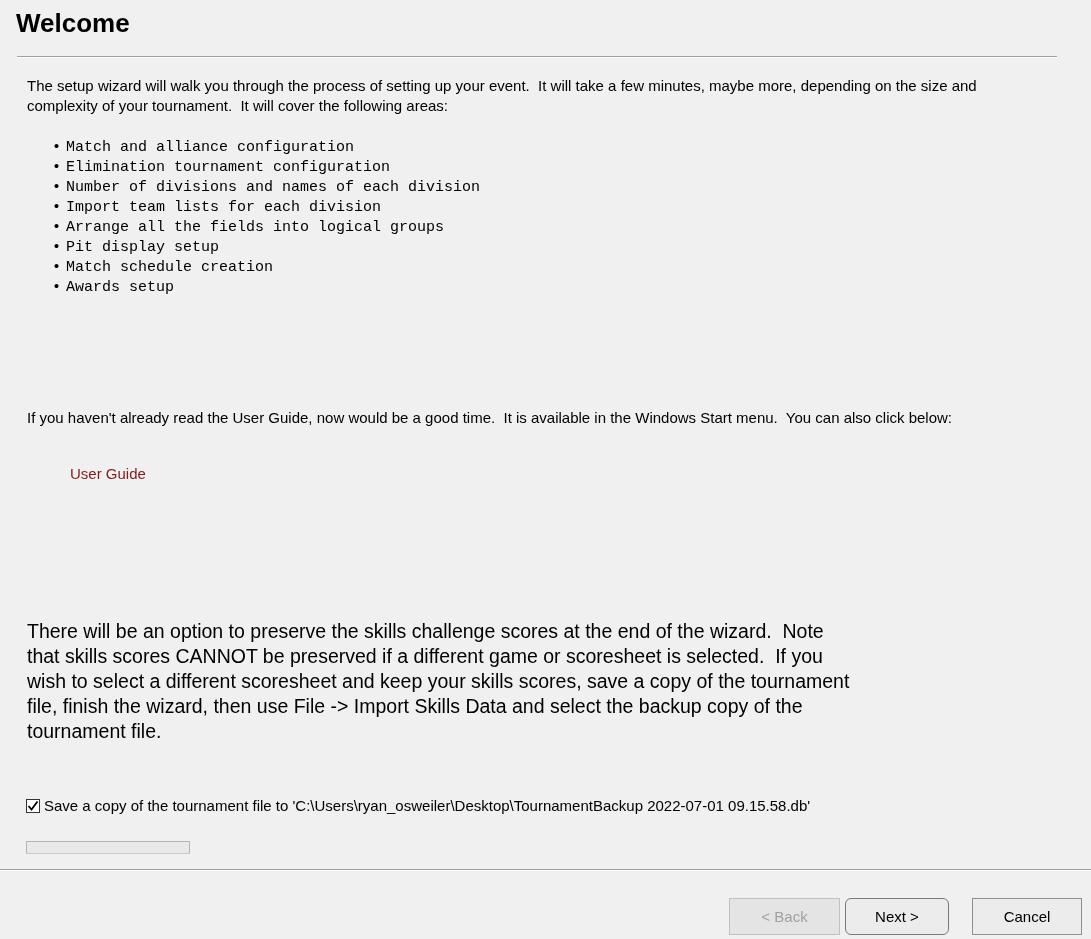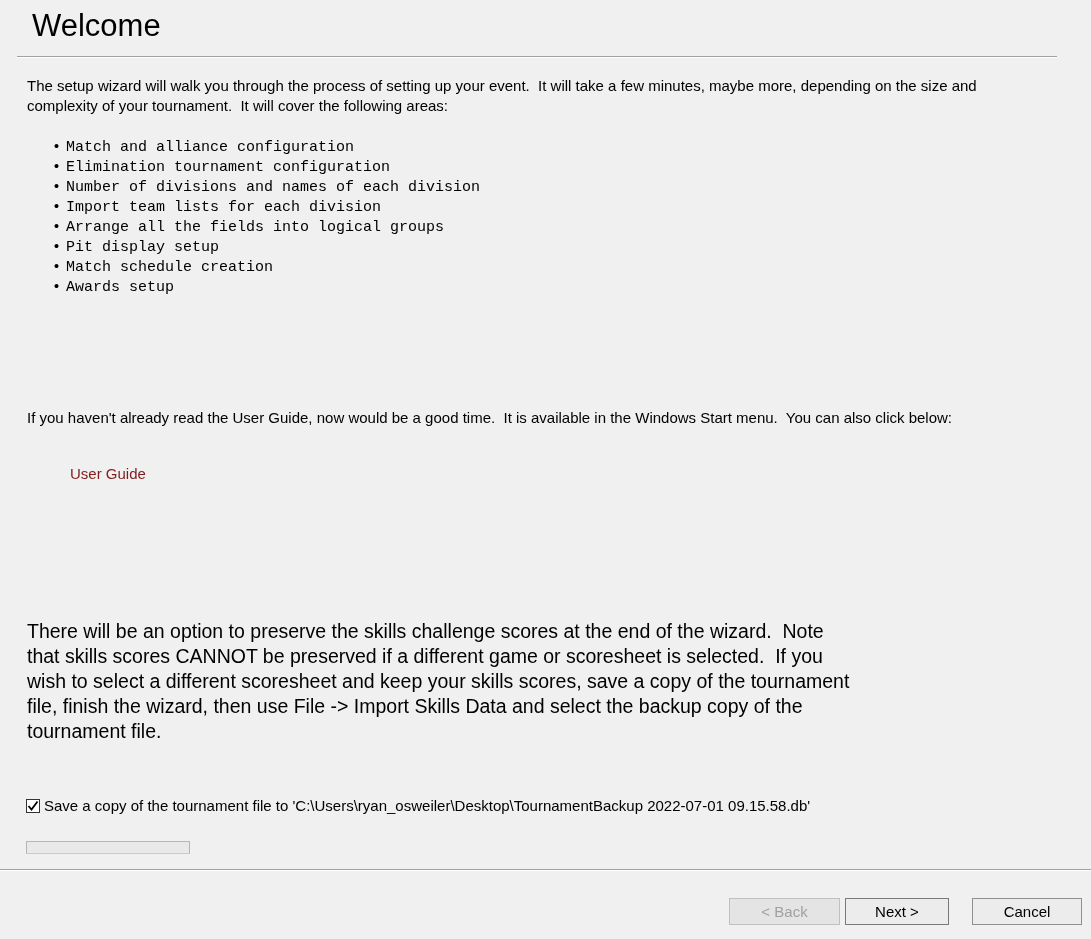--- a/index.html
+++ b/index.html
@@ -7,22 +7,22 @@
   body {
     font-family: "Liberation Sans", "DejaVu Sans", sans-serif;
     background: #f0f0f0;
     color: #000;
     position: relative;
     overflow: hidden;
   }
   .page { position: absolute; inset: 0; background: #f0f0f0; }
 
   .title {
-    position: absolute; top: 8px; left: 32px;
-    font-size: 31px; font-weight: normal; letter-spacing: 0px;
+    position: absolute; top: 8px; left: 16px;
+    font-size: 26px; font-weight: bold; letter-spacing: 0px;
   }
   .etched {
     position: absolute; height: 2px;
     border-top: 1px solid #a0a0a0;
     border-bottom: 1px solid #ffffff;
   }
   .sep-title { top: 56px; left: 17px; width: 1040px; }
   .sep-bottom { top: 869px; left: 0; width: 1091px; }
 
   .bodytext {
@@ -78,36 +78,36 @@
   .progress-partial {
     position: absolute; top: 841px; left: 26px;
     width: 164px; height: 13px;
     background: #e9e9e9;
     border: 1px solid #b5b5b5;
     border-bottom-color: #c9c9c9;
   }
 
   .btn-row { position: absolute; top: 898px; left: 0; width: 1091px; height: 27px; }
   .btn {
-    position: absolute; height: 27px;
+    position: absolute; height: 37px;
     font-family: "Liberation Sans", "DejaVu Sans", sans-serif;
     font-size: 15px;
     background: #ececec;
     border: 1px solid #8f8f8f;
     color: #000;
     cursor: pointer;
   }
   .btn-back {
     left: 729px; width: 111px;
     background: #e4e4e4;
     border-color: #c0c0c0;
     color: #a0a0a0;
     cursor: default;
   }
-  .btn-next { left: 845px; width: 104px; border-color: #7a7a7a; }
+  .btn-next { left: 845px; width: 104px; border-color: #7a7a7a; border-radius: 6px; }
   .btn-cancel { left: 972px; width: 110px; }
 </style>
 </head>
 <body>
 
 <div class="page">
 
   <div class="title">Welcome</div>
   <div class="etched sep-title"></div>
 

